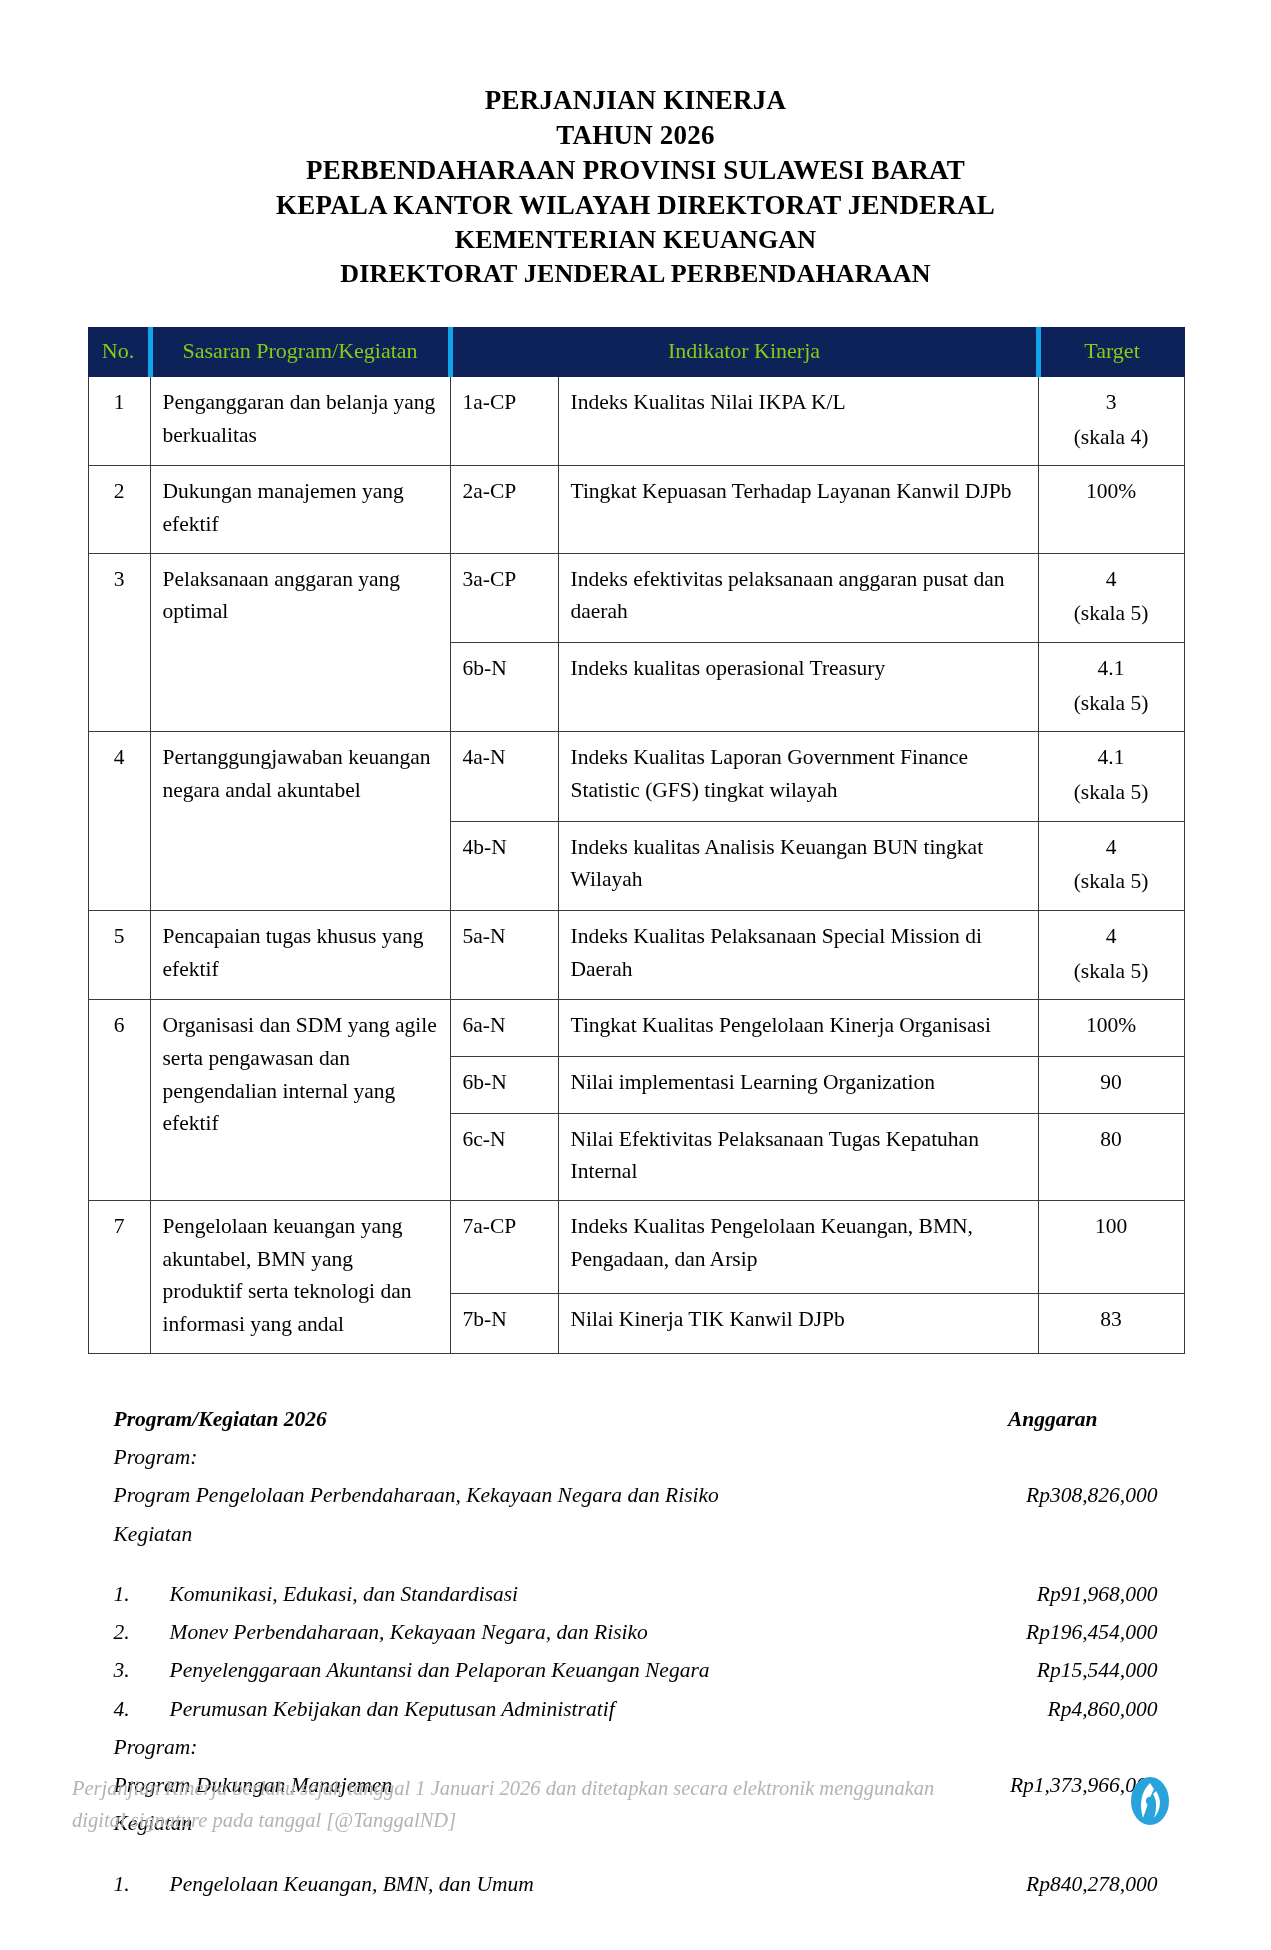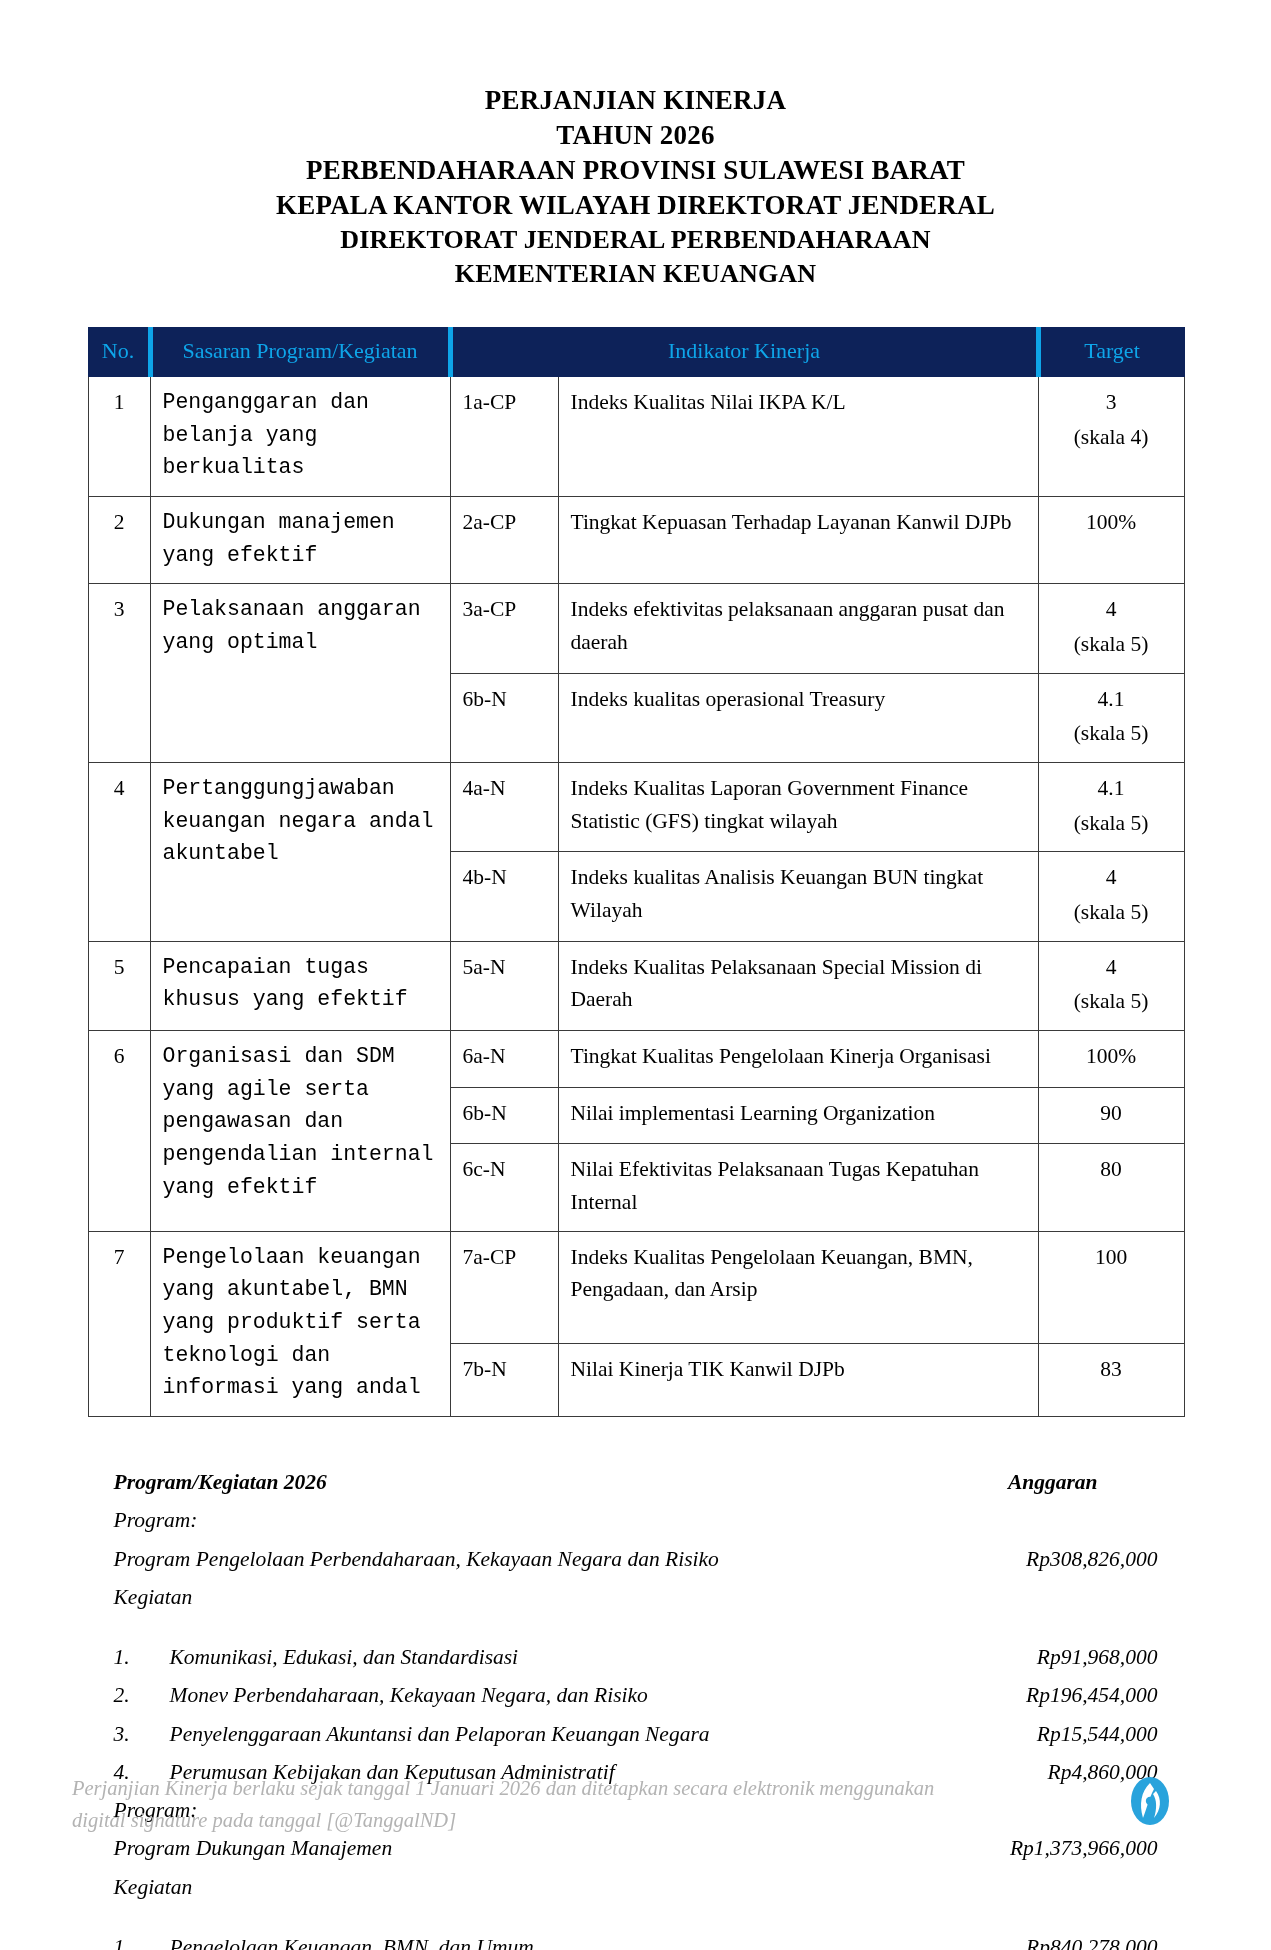--- a/index.html
+++ b/index.html
@@ -36,37 +36,37 @@
     width: 1096px;
   }
   table.pk {
     border-collapse: collapse;
     width: 100%;
     table-layout: fixed;
     font-size: 21.5px;
   }
   table.pk th {
     background: #0d2259;
-    color: #0ea5e9;
+    color: #84cc16;
     font-weight: normal;
     font-size: 22px;
     padding: 10px 6px 12px 6px;
     text-align: center;
     border: 1px solid #0d2259;
     vertical-align: middle;
   }
   table.pk th.divider { border-left: 5px solid #0ea5e9; }
   table.pk td {
     border: 1px solid #3a3a3a;
     padding: 9px 12px 12px 12px;
     vertical-align: top;
     line-height: 1.52;
   }
   td.c-no { text-align: center; width: 62px; padding-left: 4px; padding-right: 4px; }
-  td.c-sasaran { width: 300px; font-family: Liberation Mono, monospace; }
+  td.c-sasaran { width: 300px; }
   td.c-code { width: 108px; text-align: left; padding-left: 14px; }
   td.c-indikator { width: 480px; padding-left: 10px; }
   td.c-target { width: 146px; text-align: center; padding-left: 4px; padding-right: 4px; }
   .target-main { display: block; }
   .target-sub { display: block; margin-top: 2px; }
 
   col.w-no { width: 62px; }
   col.w-sasaran { width: 300px; }
   col.w-code { width: 108px; }
   col.w-ind { width: 480px; }
@@ -121,22 +121,22 @@
 </head>
 <body>
 
 <div class="page">
 
   <div class="title-block">
     <div class="title-line">PERJANJIAN KINERJA</div>
     <div class="title-line">TAHUN 2026</div>
     <div class="title-line">PERBENDAHARAAN PROVINSI SULAWESI BARAT</div>
     <div class="title-line">KEPALA KANTOR WILAYAH DIREKTORAT JENDERAL</div>
+    <div class="title-line small">KEMENTERIAN KEUANGAN</div>
     <div class="title-line small">DIREKTORAT JENDERAL PERBENDAHARAAN</div>
-    <div class="title-line small">KEMENTERIAN KEUANGAN</div>
   </div>
 
   <div class="table-wrap">
     <table class="pk">
       <colgroup>
         <col class="w-no">
           <col class="w-sasaran">
           <col class="w-code">
           <col class="w-ind">
           <col class="w-target">

